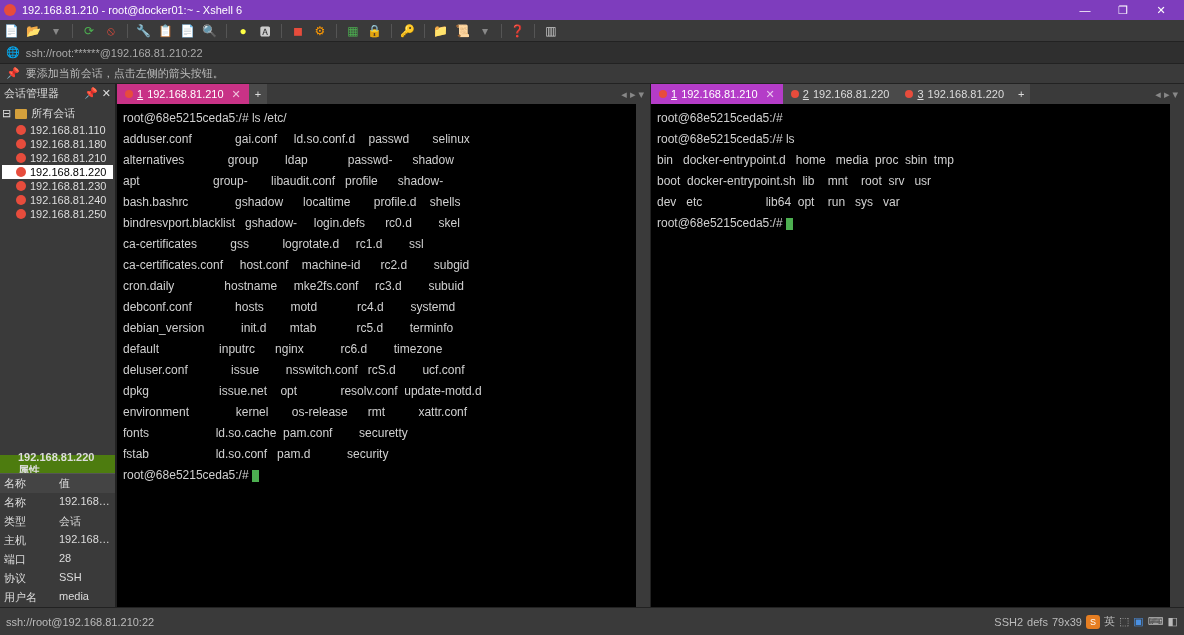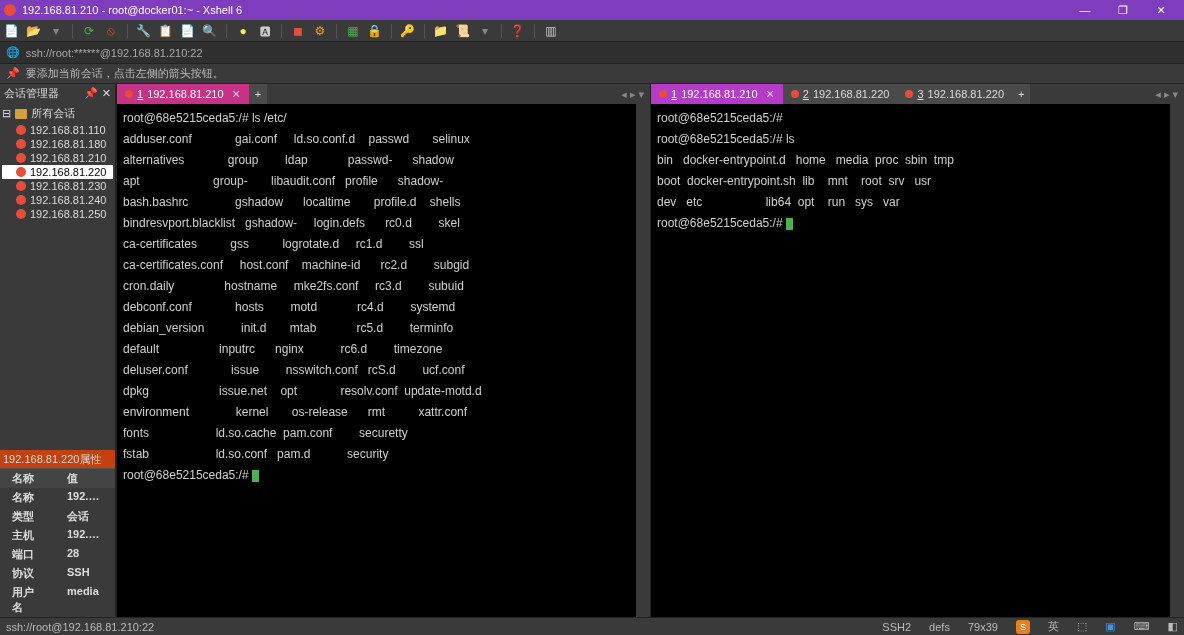--- a/index.html
+++ b/index.html
@@ -18,43 +18,43 @@
 .main { flex:1; display:flex; min-height:0; }
 .sidebar { width:116px; background:#3a3a3a; display:flex; flex-direction:column; border-right:1px solid #222; }
 .side-hdr { height:18px; background:#3a3a3a; color:#ddd; padding:0 4px; display:flex; align-items:center; justify-content:space-between; font-size:11px; }
 .side-hdr .ctrls span { margin-left:4px; cursor:pointer; }
 .tree { flex:1; background:#3a3a3a; padding:4px 2px; overflow:auto; }
 .tree .root { display:flex; align-items:center; gap:4px; color:#ddd; margin-bottom:2px; }
 .tree .folder { width:12px; height:10px; background:#d4a03c; display:inline-block; border-radius:1px; }
 .tree .item { display:flex; align-items:center; gap:4px; padding:1px 2px 1px 14px; color:#ddd; font-size:11px; cursor:pointer; }
 .tree .item .dot { width:10px; height:10px; border-radius:50%; background:#e74c3c; display:inline-block; }
 .tree .item.sel { background:#fff; color:#000; }
-.prop-title { height:18px; background:#c2410c; padding:0 3px; display:flex; align-items:center; color:#ddd; font-size:11px; }
+.prop-title { height:18px; background:#4d7c0f; padding:0 18px; display:flex; align-items:center; color:#ddd; font-size:11px;font-weight:bold; }
 .prop { background:#3a3a3a; border-top:1px solid #555; }
 .prop .ph { display:flex; background:#444; color:#ddd; font-size:11px; }
-.prop .ph span, .prop .row span { padding:2px 12px;font-weight:bold; }
+.prop .ph span, .prop .row span { padding:2px 4px; }
 .prop .row { display:flex; color:#ddd; font-size:11px; }
 .prop .c1 { width:55px; }
 .prop .c2 { flex:1; overflow:hidden; white-space:nowrap; text-overflow:ellipsis; }
 .panes { flex:1; display:flex; min-height:0; }
 .pane { flex:1; display:flex; flex-direction:column; min-width:0; border-left:1px solid #222; }
 .tabs { height:20px; display:flex; align-items:stretch; background:#3a3a3a; }
 .tab { display:flex; align-items:center; gap:4px; padding:0 8px; font-size:11px; color:#ddd; cursor:pointer; background:#4a4a4a; }
 .tab .r { width:8px;height:8px;border-radius:50%;background:#e74c3c;display:inline-block; }
 .tab.active.left { background:#c83286; color:#fff; }
 .tab.active.right { background:#b43cc8; color:#fff; }
 .tab .close { margin-left:4px; opacity:.7; }
 .tab.add { background:#4a4a4a; padding:0 6px; }
 .navarrows { margin-left:auto; display:flex; align-items:center; gap:6px; padding:0 6px; color:#888; }
 .term-wrap { flex:1; display:flex; min-height:0; position:relative; }
 .term { flex:1; background:#000; color:#d0d0d0; font-family:Consolas,"Courier New",monospace; font-size:12px; line-height:20px; padding:4px 6px; white-space:pre; overflow:auto; }
 .cursor { display:inline-block; width:7px; height:12px; background:#4caf50; vertical-align:middle; }
 .scroll { width:14px; background:#3a3a3a; }
-.statusbar { height:18px; background:#3a3a3a; border-top:1px solid #222; display:flex; align-items:center; padding:0 6px; color:#bbb; font-size:11px; }
-.statusbar .right { margin-left:auto; display:flex; align-items:center; gap:18px; }
+.statusbar { height:28px; background:#3a3a3a; border-top:1px solid #222; display:flex; align-items:center; padding:0 6px; color:#bbb; font-size:11px; }
+.statusbar .right { margin-left:auto; display:flex; align-items:center; gap:4px; }
 .statusbar .badge { width:14px;height:14px;border-radius:3px;background:#e67e22;display:inline-flex;align-items:center;justify-content:center;color:#fff;font-size:9px; }
 </style>
 </head>
 <body>
 
 <div class="titlebar">
   <span class="ticon"></span>
   <span>192.168.81.210 - root@docker01:~ - Xshell 6</span>
   <div class="winbtns">
     <span>—</span>

